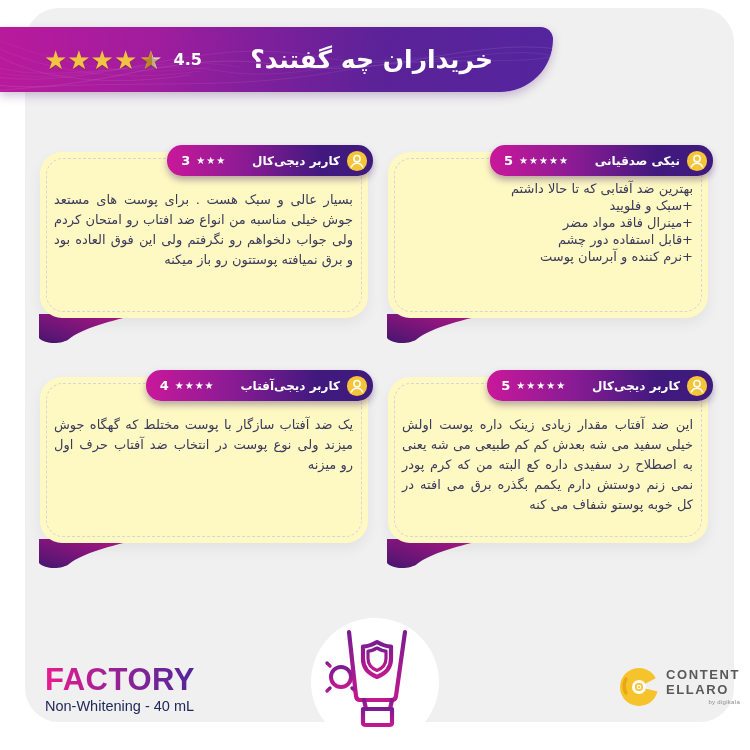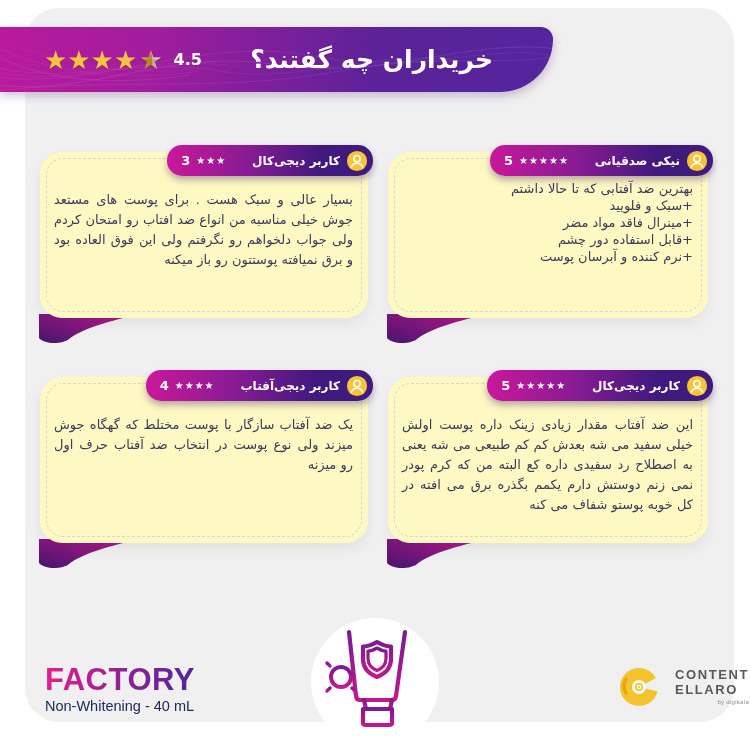--- a/index.html
+++ b/index.html
@@ -57,21 +57,21 @@
     background:linear-gradient(90deg,#e81c8f,#8a2396 55%,#52259b);
     -webkit-background-clip:text;background-clip:text;color:transparent;}
   .brand-sub{font-family:"Liberation Sans", sans-serif;font-weight:normal;
     font-size:14.5px;color:#22295a;margin-top:3px;}
 
   .tube-circle{position:absolute;left:311px;top:618px;width:128px;height:128px;
     border-radius:50%;background:#ffffff;z-index:4;display:flex;
     align-items:center;justify-content:center;}
 
   .cf{position:absolute;left:619px;top:667px;display:flex;align-items:center;
-    gap:16px;z-index:4;}
+    gap:7px;z-index:4;}
   .cf-icon{width:40px;height:40px;flex:0 0 auto;}
   .cf-text{font-family:"Liberation Sans", sans-serif;font-weight:bold;
     font-size:13px;letter-spacing:1.6px;color:#58595b;line-height:1.15;}
   .cf-byline{font-size:6px;letter-spacing:.3px;color:#8d8d8d;text-align:right;
     font-weight:normal;margin-top:1px;}
 </style>
 </head>
 <body>
 
 <div class="panel"></div>

